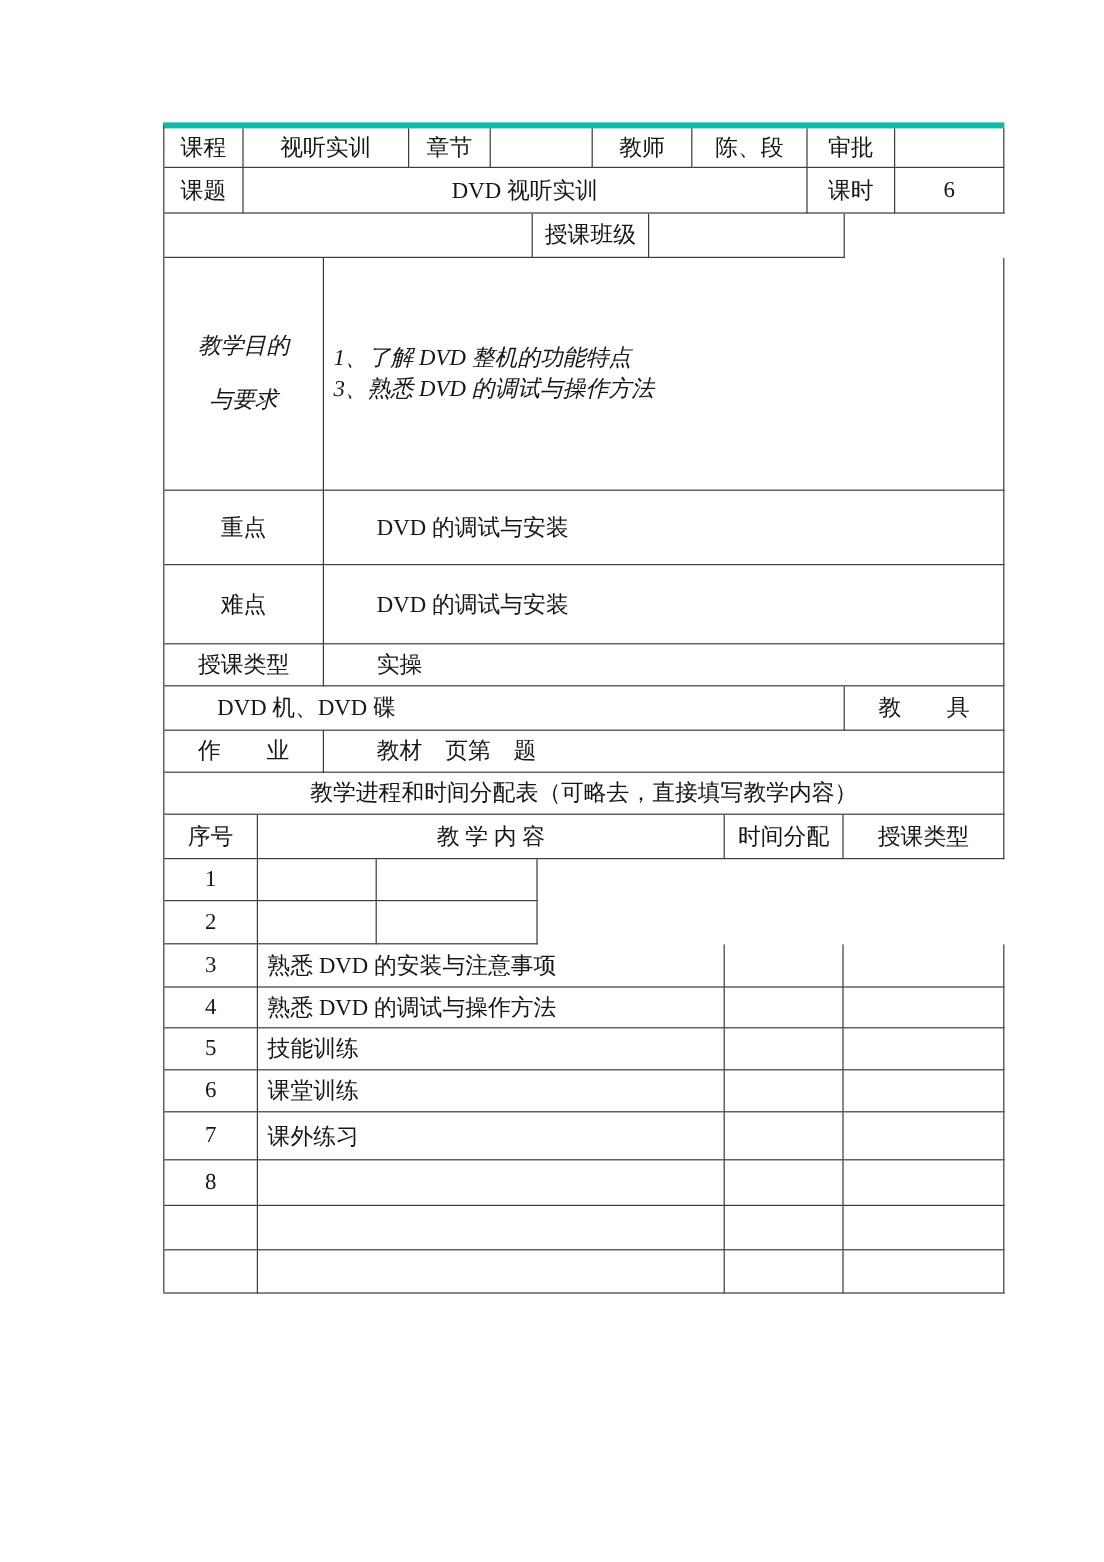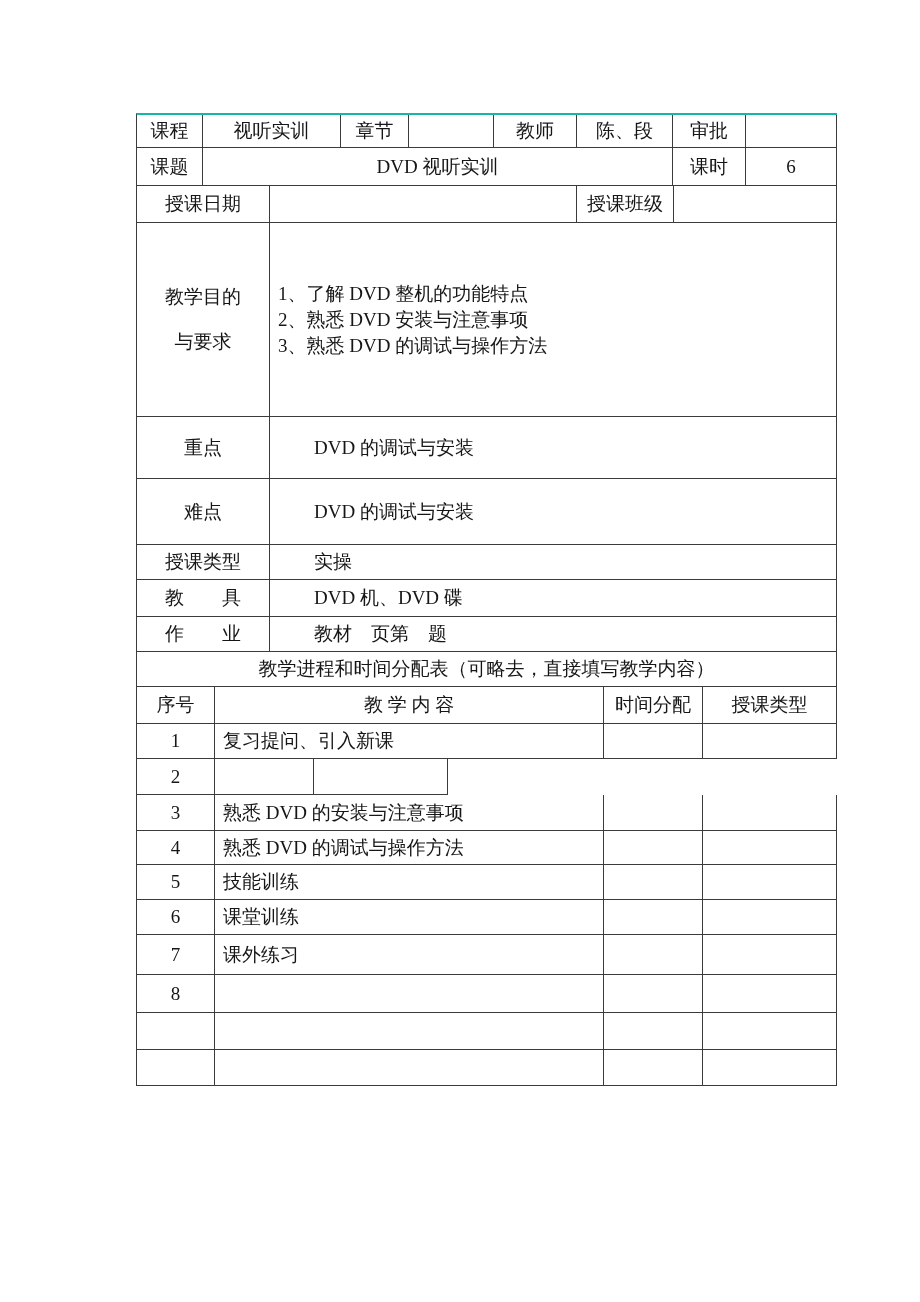--- a/index.html
+++ b/index.html
@@ -5,37 +5,37 @@
   html,body{margin:0;padding:0;background:#ffffff;}
   .page{
     position:relative;
     width:920px;height:1302px;
     background:#ffffff;
     font-family:"Liberation Serif","DejaVu Serif",serif;
     color:#161616;
     font-size:19px;
   }
   .sheet{
-    position:absolute;left:136px;top:113px;width:700px;
+    position:absolute;left:136px;top:102px;width:700px;
     border-left:1px solid #3b3b3b;
-    border-top:2px solid #14b8a6;
+    border-top:5px solid #14b8a6;
   }
   .row{display:flex;width:700px;}
   .cell{
     box-sizing:border-box;
     border-right:1px solid #3b3b3b;
     border-bottom:1px solid #3b3b3b;
     display:flex;align-items:center;justify-content:center;
     overflow:hidden;white-space:nowrap;
   }
   .left{justify-content:flex-start;}
   .pad8{padding-left:8px;}
   .pad44{padding-left:44px;}
   .r1{height:33px;} .r2{height:38px;} .r3{height:37px;}
-  .r4{height:194px;} .r5{height:62px;} .r6{height:66px;}
+  .r4{height:194px;font-style:italic;} .r5{height:62px;} .r6{height:66px;}
   .r7{height:35px;} .r8{height:37px;} .r9{height:35px;text-align:center;}
   .r10{height:35px;} .r11{height:37px;}
   .obj-label{flex-direction:column;justify-content:center;line-height:26px;}
   .obj-label .l2{margin-top:19px;}
   .obj-content{flex-direction:column;align-items:flex-start;justify-content:center;line-height:26px;}
   .sched-row{display:flex;width:700px;}
   .sched-row:nth-child(1) .cell{height:35px;}
   .sched-row:nth-child(2) .cell{height:36px;}
   .sched-row:nth-child(3) .cell{height:36px;}
   .sched-row:nth-child(4) .cell{height:34px;}
@@ -64,56 +64,54 @@
     </div>
 
     <div class="row r2">
       <div class="cell" style="width:66px">课题</div>
       <div class="cell" style="width:470px">DVD 视听实训</div>
       <div class="cell" style="width:73px">课时</div>
       <div class="cell" style="width:91px">6</div>
     </div>
 
     <div class="row r3">
-      <div class="cell" style="width:133px">授课日期</div>
       <div class="cell" style="width:307px"></div>
       <div class="cell" style="width:97px">授课班级</div>
       <div class="cell" style="width:163px"></div>
     </div>
 
     <div class="row r4">
       <div class="cell obj-label" style="width:133px">
         <span class="l1">教学目的</span>
         <span class="l2">与要求</span>
       </div>
       <div class="cell obj-content pad8" style="width:567px">
         <span>1、了解 DVD 整机的功能特点</span>
-        <span>2、熟悉 DVD 安装与注意事项</span>
         <span>3、熟悉 DVD 的调试与操作方法</span>
       </div>
     </div>
 
     <div class="row r5">
       <div class="cell" style="width:133px">重点</div>
       <div class="cell left pad44" style="width:567px">DVD 的调试与安装</div>
     </div>
 
     <div class="row r6">
       <div class="cell" style="width:133px">难点</div>
       <div class="cell left pad44" style="width:567px">DVD 的调试与安装</div>
     </div>
 
     <div class="row r7">
       <div class="cell" style="width:133px">授课类型</div>
       <div class="cell left pad44" style="width:567px">实操</div>
     </div>
 
     <div class="row r8">
+      <div class="cell left pad44" style="width:567px">DVD 机、DVD 碟</div>
       <div class="cell" style="width:133px">教　　具</div>
-      <div class="cell left pad44" style="width:567px">DVD 机、DVD 碟</div>
     </div>
 
     <div class="row r9">
       <div class="cell" style="width:133px">作　　业</div>
       <div class="cell left pad44" style="width:567px">教材　页第　题</div>
     </div>
 
     <div class="row r10">
       <div class="cell" style="width:700px">教学进程和时间分配表（可略去，直接填写教学内容）</div>
     </div>
@@ -121,21 +119,20 @@
     <div class="row r11">
       <div class="cell" style="width:78px">序号</div>
       <div class="cell" style="width:389px">教 学 内 容</div>
       <div class="cell" style="width:99px">时间分配</div>
       <div class="cell" style="width:134px">授课类型</div>
     </div>
 
     <div>
       <div class="sched-row">
         <div class="cell" style="width:78px">1</div>
-        <div class="cell left pad8" style="width:389px">复习提问、引入新课</div>
         <div class="cell" style="width:99px"></div>
         <div class="cell" style="width:134px"></div>
       </div>
       <div class="sched-row">
         <div class="cell" style="width:78px">2</div>
         <div class="cell" style="width:99px"></div>
         <div class="cell" style="width:134px"></div>
       </div>
       <div class="sched-row">
         <div class="cell" style="width:78px">3</div>

